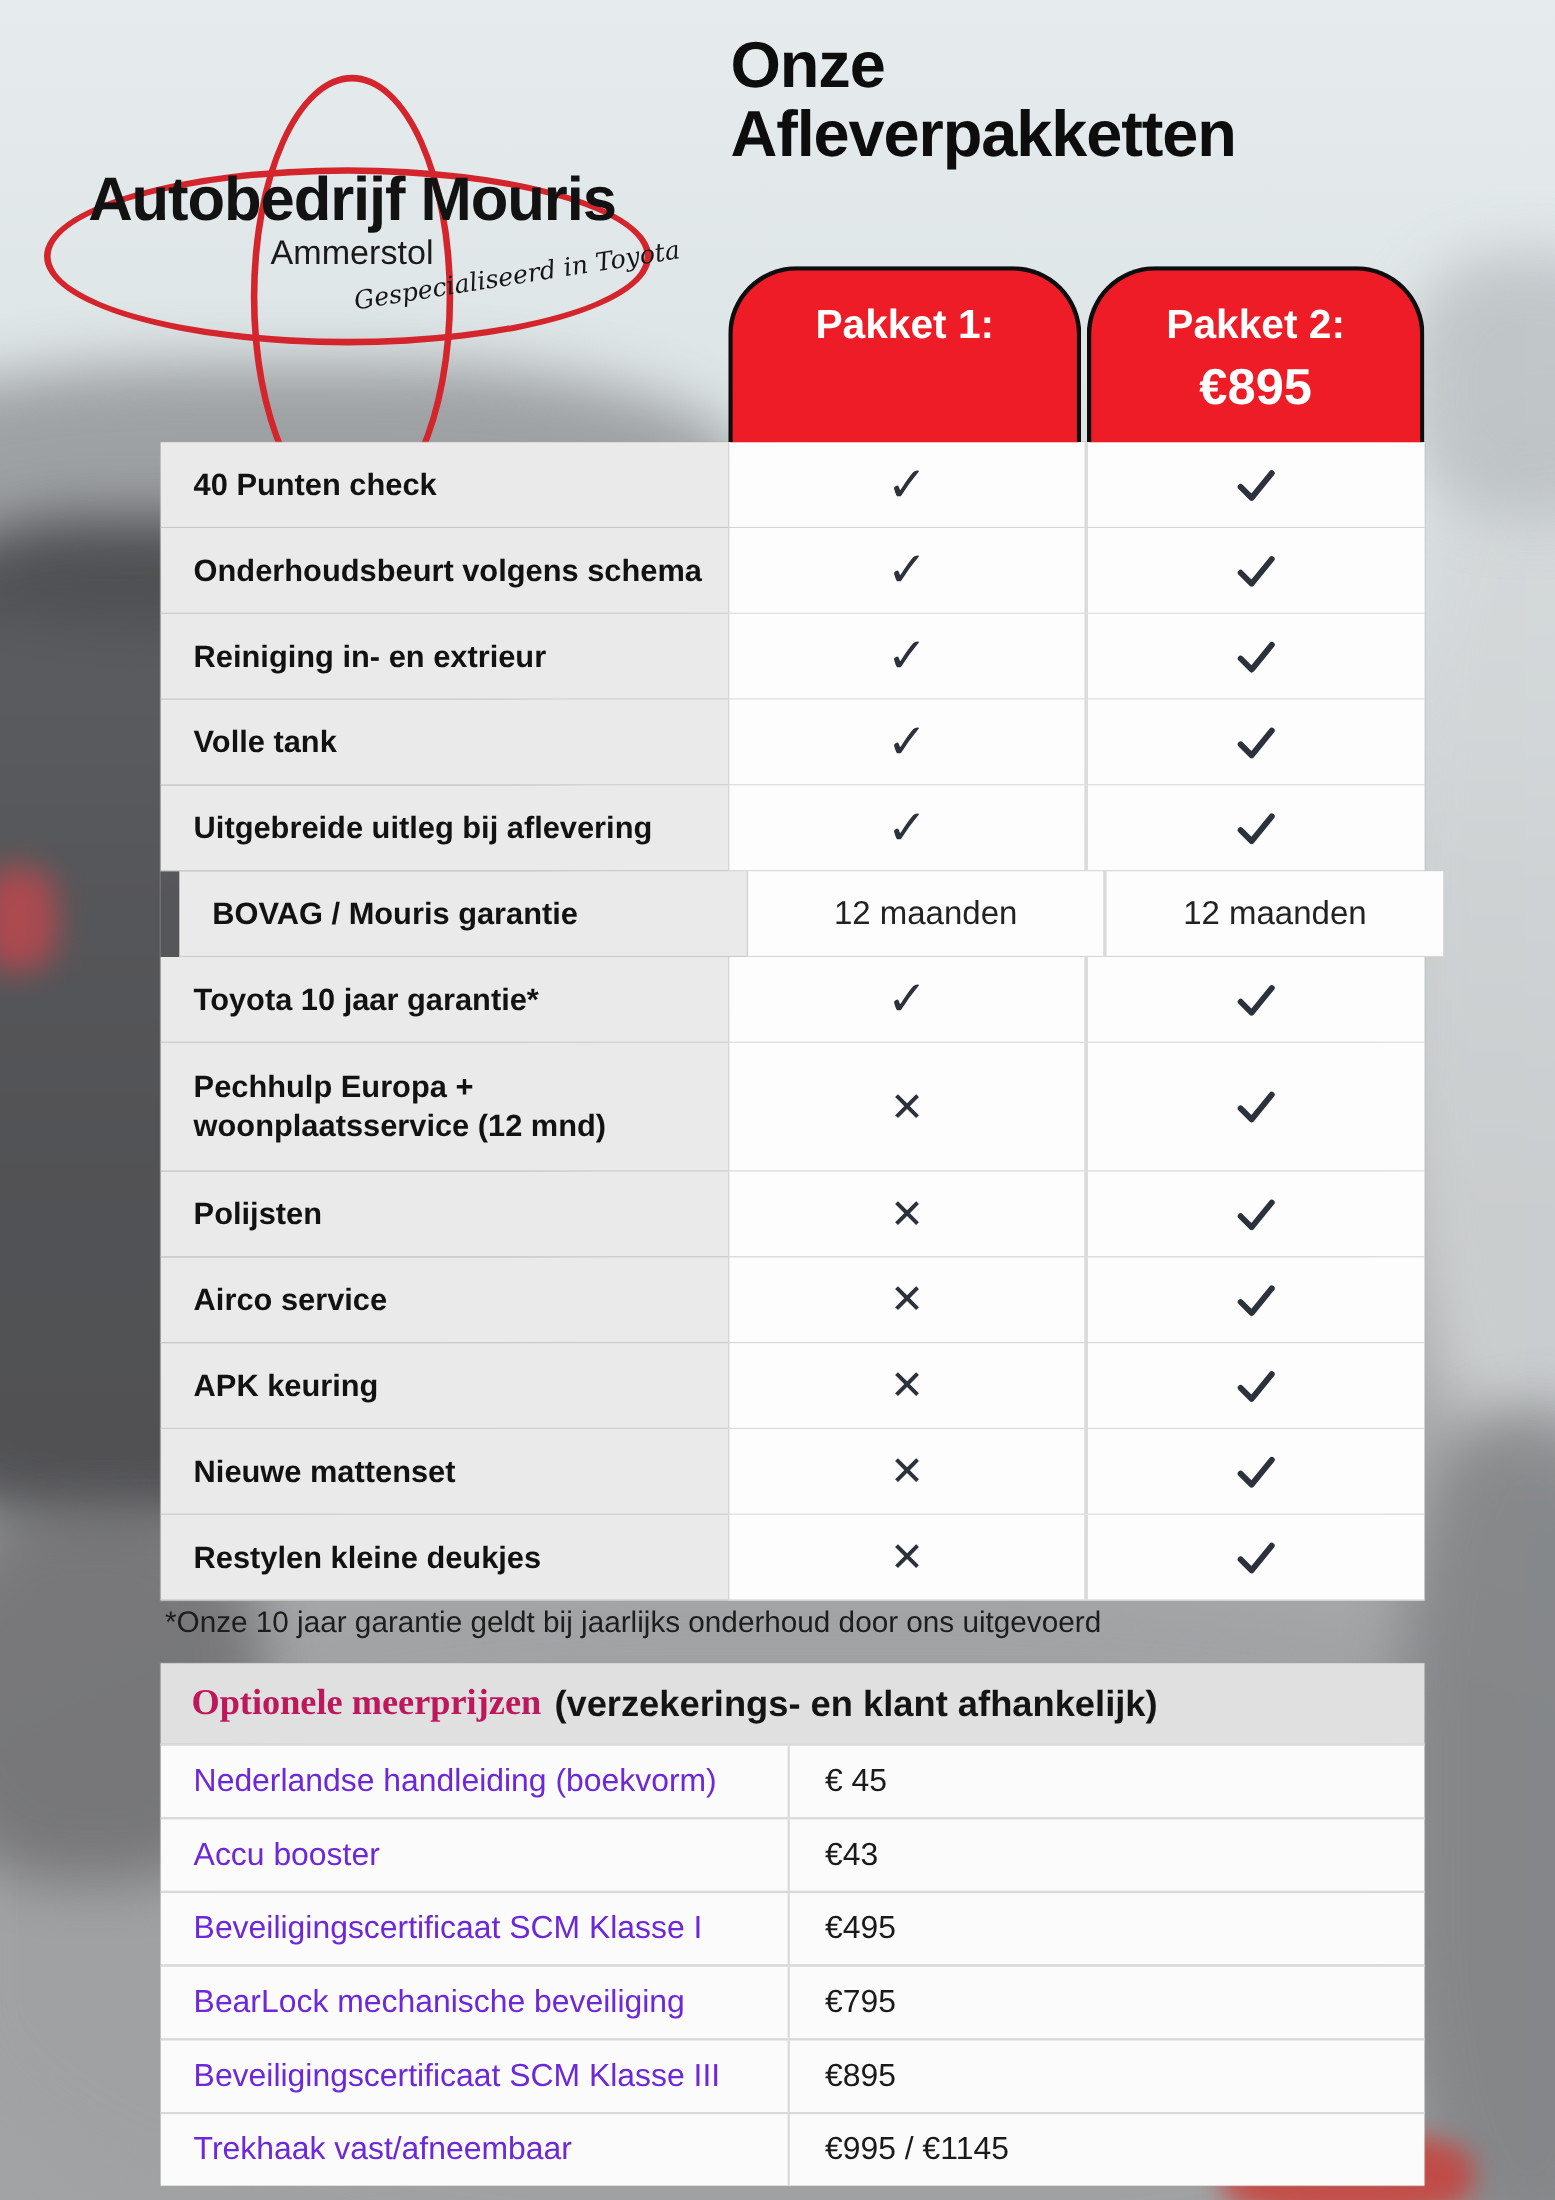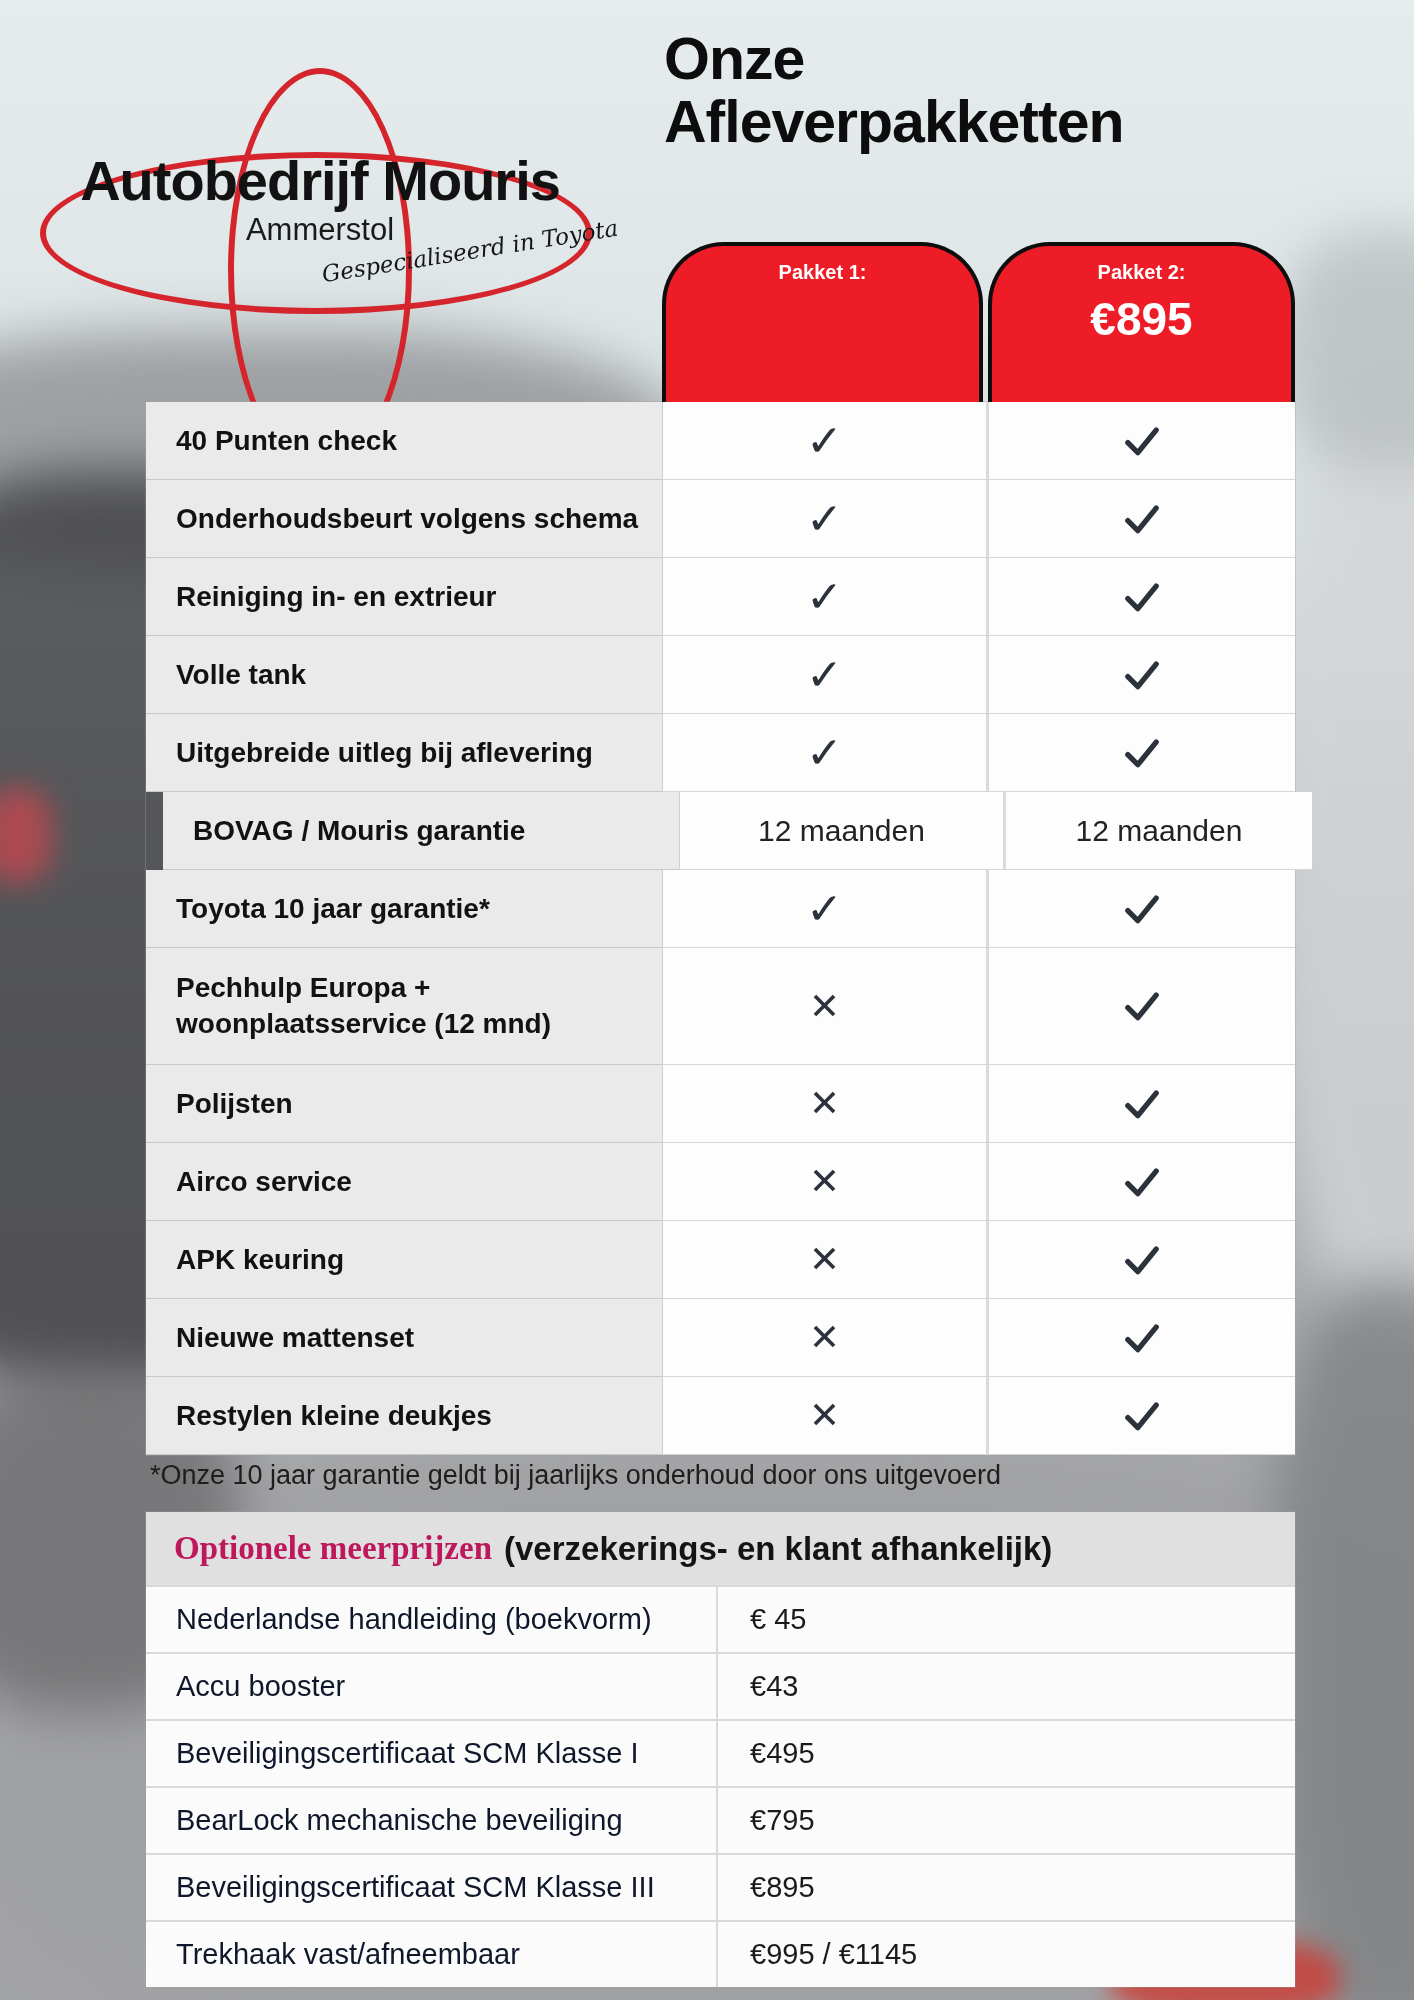--- a/index.html
+++ b/index.html
@@ -23,21 +23,21 @@
     transform:rotate(-9deg);}
   
   .title{position:absolute;left:664px;top:28px;margin:0;font-size:59px;line-height:1.07;
     font-weight:800;color:#0d0d0d;letter-spacing:-1px;}
   
   .card{position:absolute;top:242px;height:160px;background:#ee1c26;
     border:4px solid #0d0d0d;border-bottom:none;border-radius:62px 62px 0 0;
     box-sizing:border-box;text-align:center;color:#fff;z-index:3;}
   .card1{left:662px;width:321px;}
   .card2{left:988px;width:307px;}
-  .card-name{margin-top:15px;font-size:20px;font-weight:700;}
+  .card-name{margin-top:28px;font-size:37px;font-weight:700;}
   .card-price{margin-top:8px;font-size:46px;font-weight:700;}
   
   .comp{position:absolute;left:146px;top:402px;width:1149px;z-index:2;
     box-shadow:0 0 0 1px rgba(160,160,160,.35);}
   .crow{display:flex;width:100%;}
   .clabel{width:516px;box-sizing:border-box;background:#ebeaea;
     border-bottom:1px solid #c9c9c9;display:flex;align-items:center;
     padding-left:30px;font-size:28px;font-weight:700;color:#121212;
     white-space:pre-line;line-height:1.28;}
   .ccell{box-sizing:border-box;background:#fdfdfd;border-bottom:1px solid #d6d6d6;
@@ -53,21 +53,21 @@
     font-size:27px;color:#1d1d1d;}
   
   .opts{position:absolute;left:146px;top:1512px;width:1149px;z-index:2;
     box-shadow:0 0 0 1px rgba(160,160,160,.3);}
   .opts-header{height:73px;background:#e1e0e0;display:flex;align-items:center;
     padding-left:28px;box-sizing:border-box;font-size:33px;font-weight:700;}
   .opts-header .red{color:#be185d;font-family:Liberation Serif, serif;}
   .opts-header .blk{color:#141414;margin-left:12px;}
   .orow{display:flex;height:65px;background:#fbfbfb;border-top:2px solid #d9d9d9;}
   .olabel{width:570px;box-sizing:border-box;display:flex;align-items:center;
-    padding-left:30px;font-size:29px;color:#0f172a;border-radius:27px;}
+    padding-left:30px;font-size:29px;color:#6d28d9;border-radius:27px;}
   .oprice{flex:1;box-sizing:border-box;border-left:2px solid #d9d9d9;display:flex;
     align-items:center;padding-left:32px;font-size:29px;color:#1a1a1a;}
 </style>
 </head>
 <body>
 
 <div class="page">
 
   <div class="bgblob" style="left:-160px;top:330px;width:840px;height:240px;background:#8f9193;"></div>
   <div class="bgblob" style="left:-220px;top:470px;width:740px;height:920px;background:#3c3c3f;"></div>

